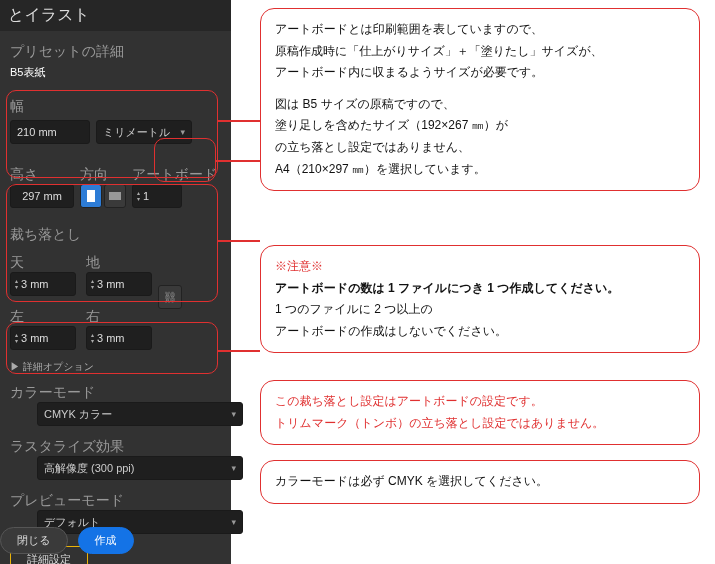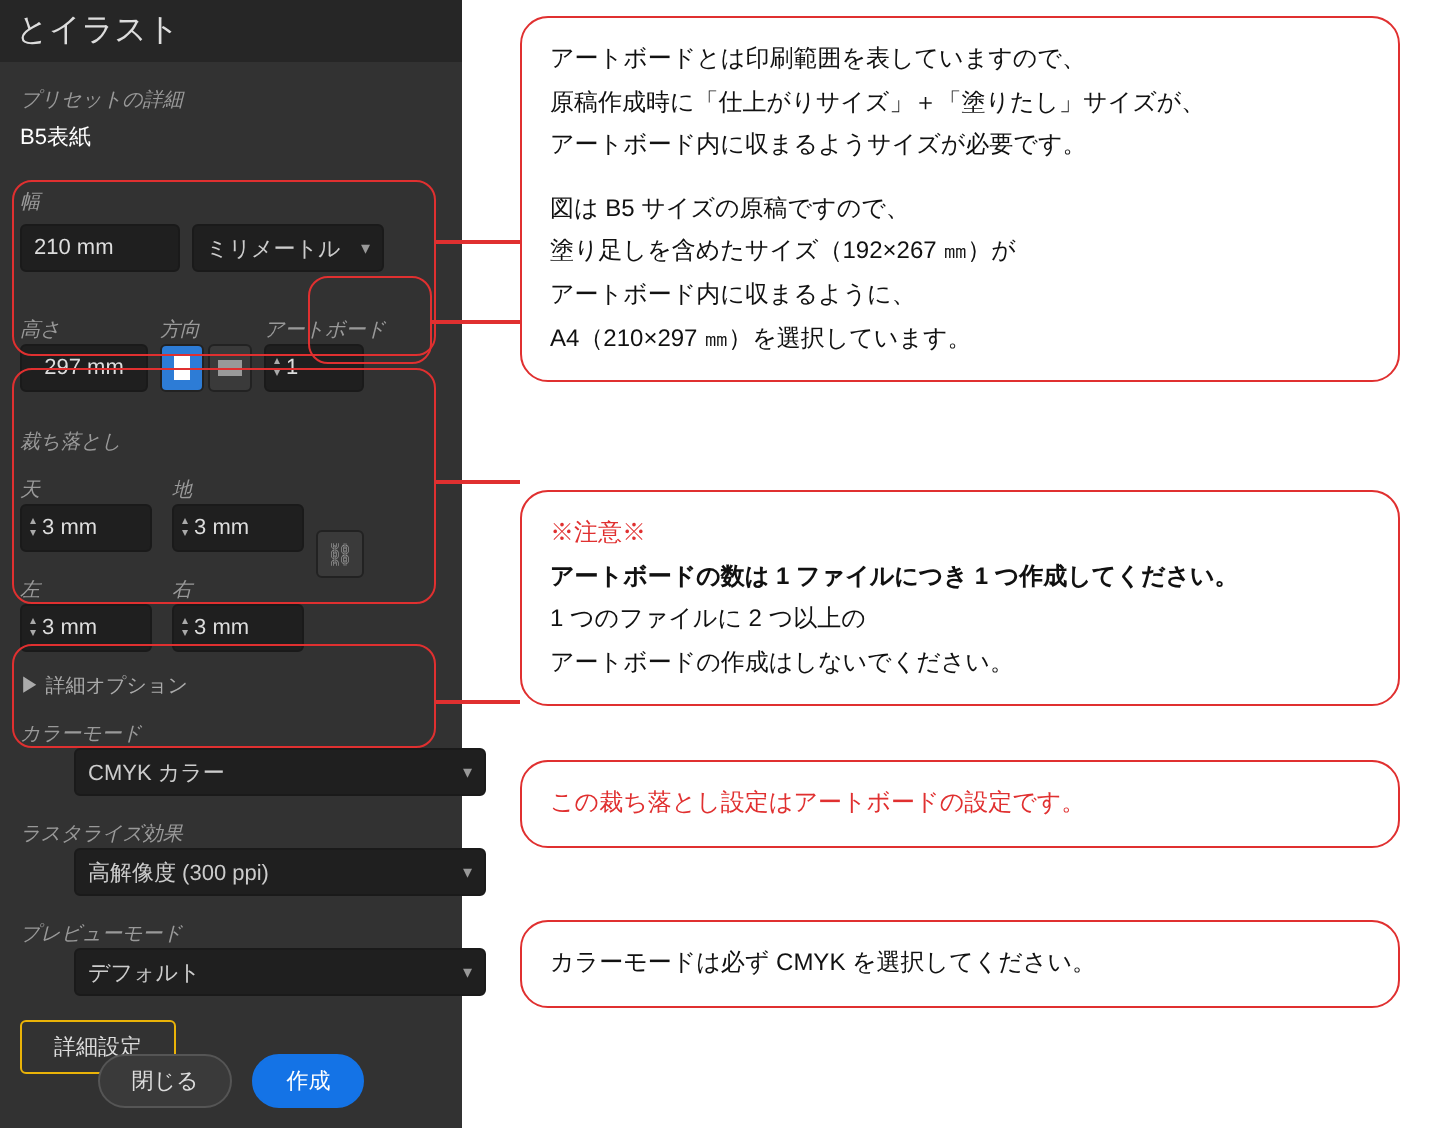--- a/index.html
+++ b/index.html
@@ -21,25 +21,24 @@
   .panel-title {
     background: #262626;
     padding: 5px 8px;
     font-size: 16px;
     color: #ddd;
   }
   .section {
     padding: 6px 10px;
   }
   .sub-label {
-    font-size: 10px;
+    font-size: 14px;
     color: #999;
     margin-top: 6px;
     display: block;
-    font-style: italic;
   }
   .preset-name {
     color: #fff;
     margin-top: 4px;
     font-size: 11px;
   }
   .row {
     display: flex;
     gap: 6px;
     align-items: flex-end;
@@ -121,21 +120,21 @@
     align-self:center;
     margin-left:6px;
   }
   .adv-toggle {
     font-size:10px; color:#aaa;
     padding:4px 10px; cursor:pointer;
   }
   .btn-row {
     position:absolute;
     bottom:10px; left:0; right:0;
-    display:flex; justify-content:center; gap:10px;
+    display:flex; justify-content:flex-start; gap:10px;
   }
   .btn {
     padding:5px 16px;
     border-radius:14px;
     font-size:11px;
     cursor:pointer;
     border:1px solid #555;
     background:#3a3a3a;
     color:#ddd;
   }
@@ -326,30 +325,31 @@
 <div class="connector" style="left:218px; top:240px; width:42px;"></div>
 <div class="connector" style="left:218px; top:350px; width:42px;"></div>
 
 <div class="callout" style="left:260px; top:8px; width:440px;">
   <div>アートボードとは印刷範囲を表していますので、</div>
   <div>原稿作成時に「仕上がりサイズ」＋「塗りたし」サイズが、</div>
   <div>アートボード内に収まるようサイズが必要です。</div>
   <div style="height:10px"></div>
   <div>図は B5 サイズの原稿ですので、</div>
   <div>塗り足しを含めたサイズ（192×267 ㎜）が</div>
-  <div>アートボード内に収まるように、</div>
+  <div>の立ち落とし設定ではありません、</div>
   <div>A4（210×297 ㎜）を選択しています。</div>
 </div>
 
 <div class="callout" style="left:260px; top:245px; width:440px;">
   <div class="red-text">※注意※</div>
   <div><b>アートボードの数は 1 ファイルにつき 1 つ作成してください。</b></div>
   <div>1 つのファイルに 2 つ以上の</div>
   <div>アートボードの作成はしないでください。</div>
 </div>
 
 <div class="callout" style="left:260px; top:380px; width:440px;">
   <div class="red-text">この裁ち落とし設定はアートボードの設定です。</div>
+  <div class="red-text">トリムマーク（トンボ）の立ち落とし設定ではありません。</div>
 </div>
 
 <div class="callout" style="left:260px; top:460px; width:440px;">
   <div>カラーモードは必ず CMYK を選択してください。</div>
 </div>
 
 </body></html>

